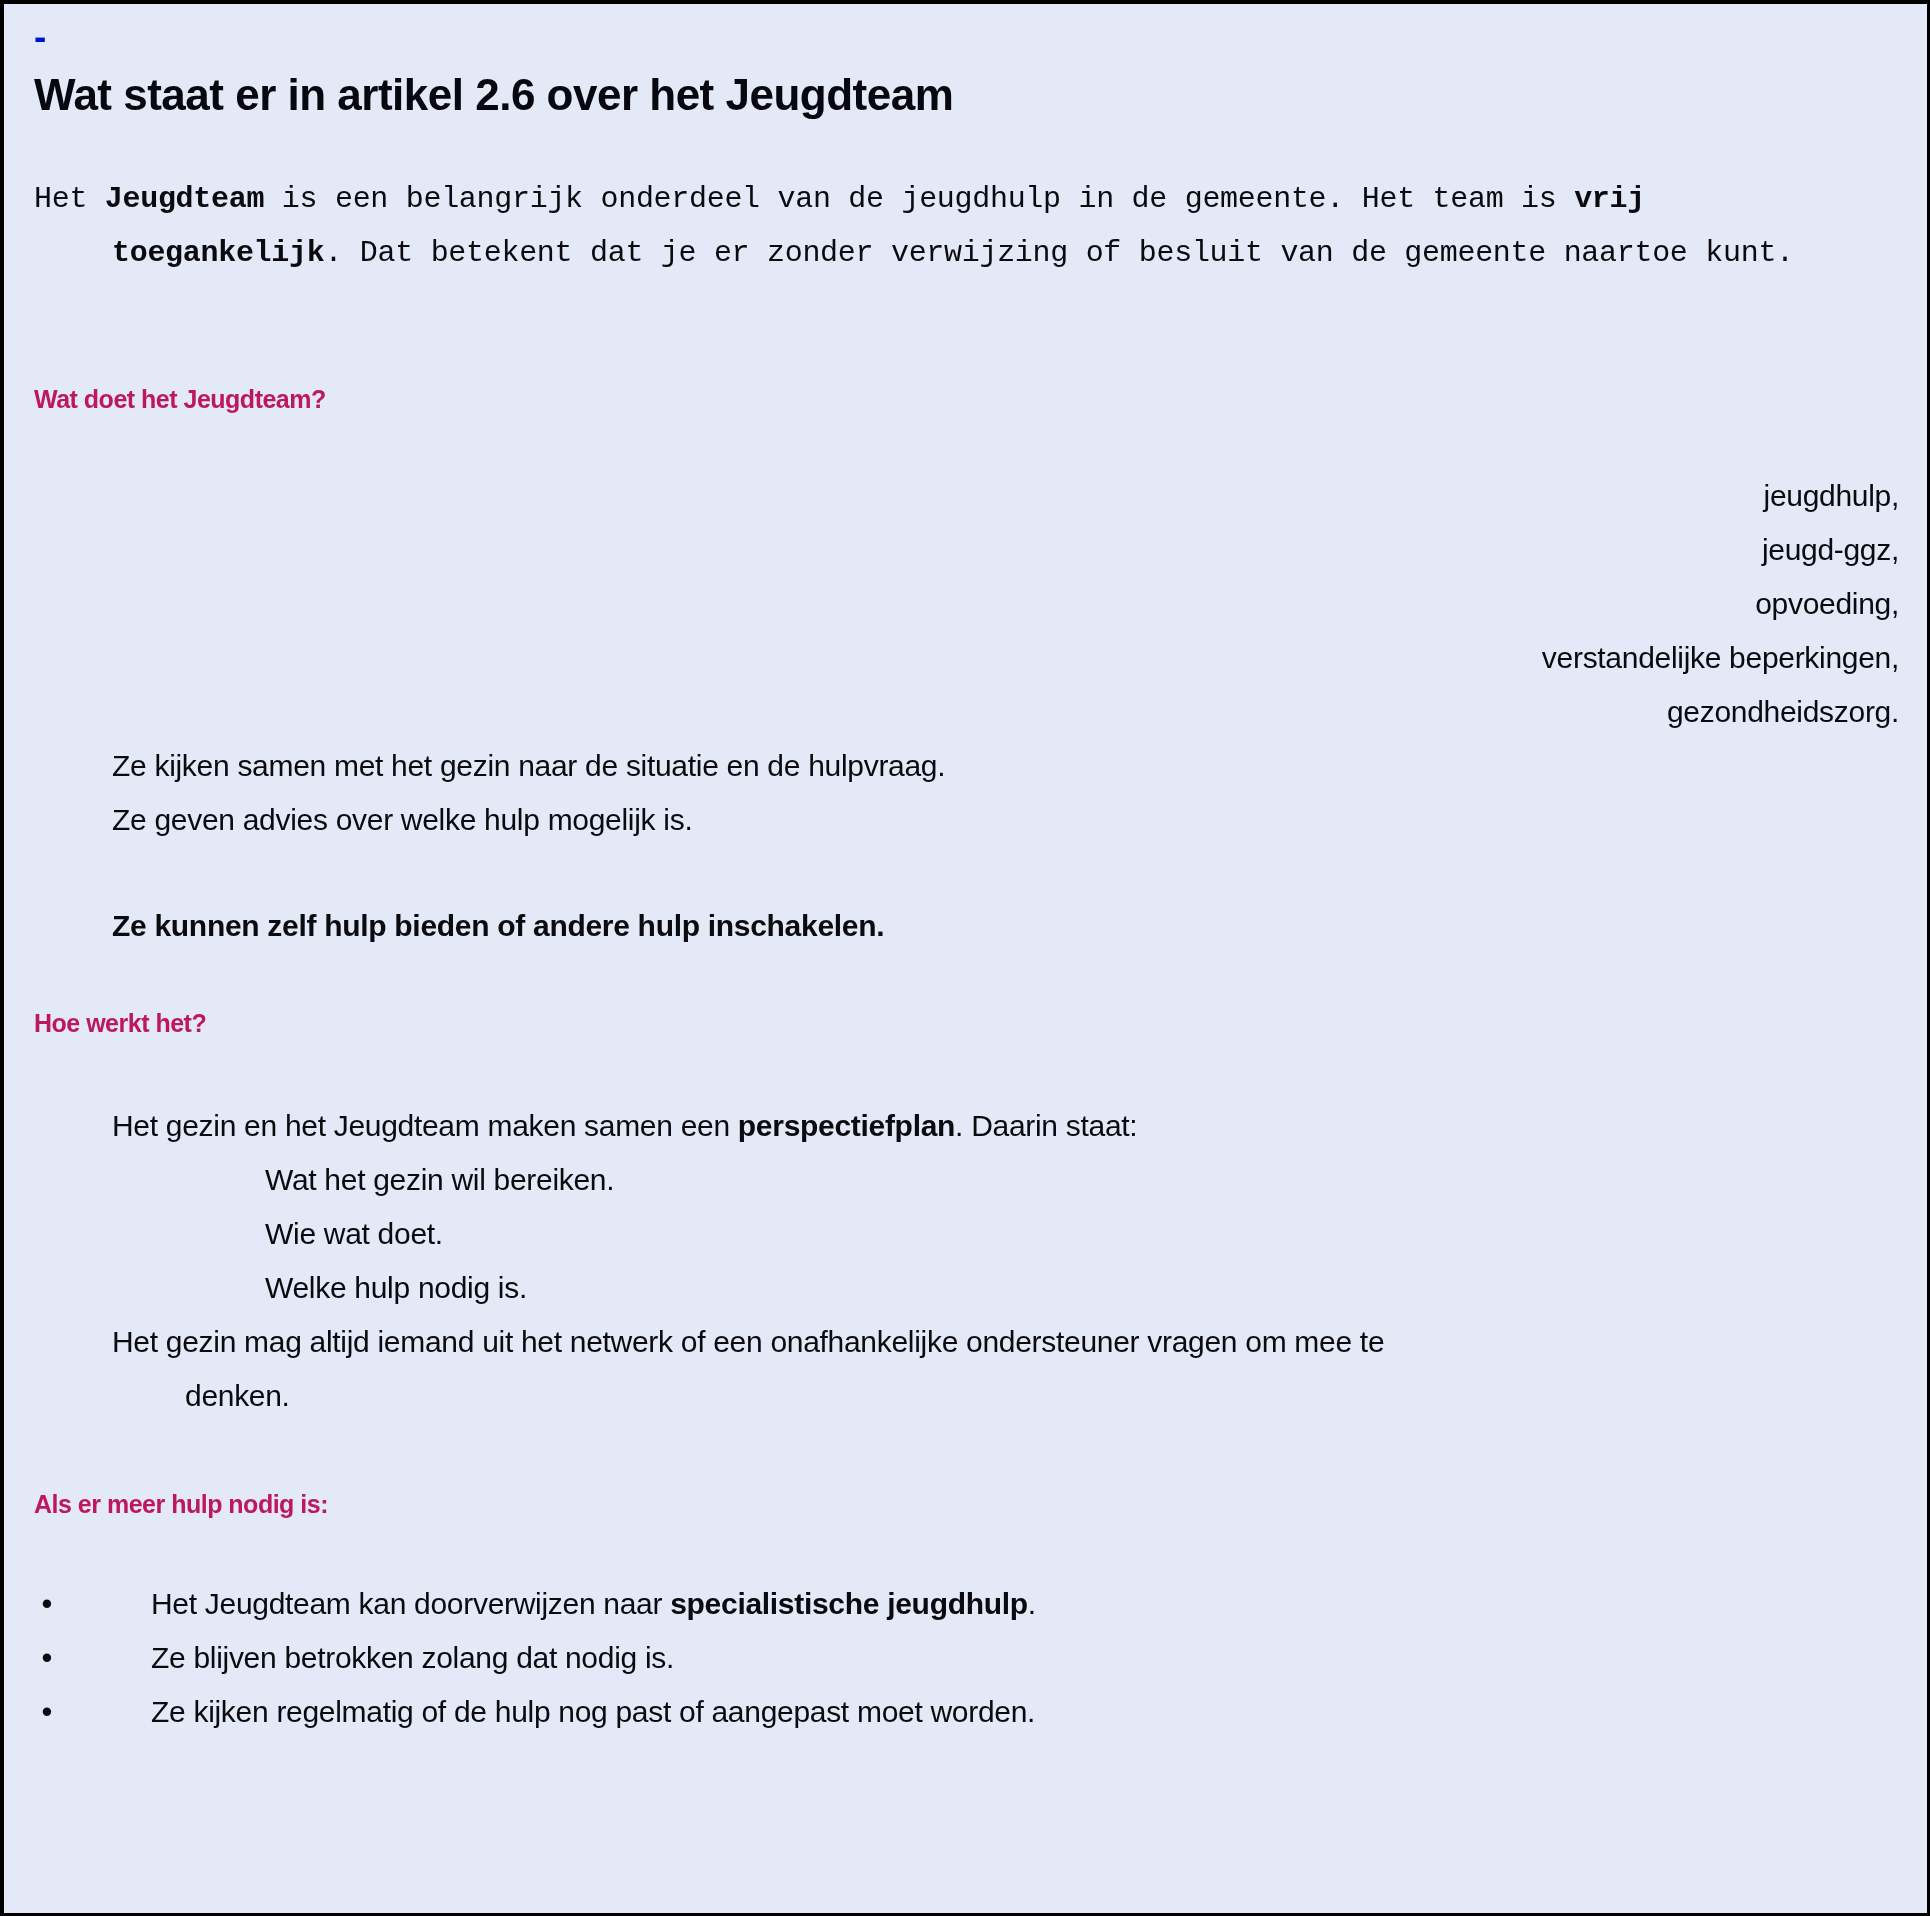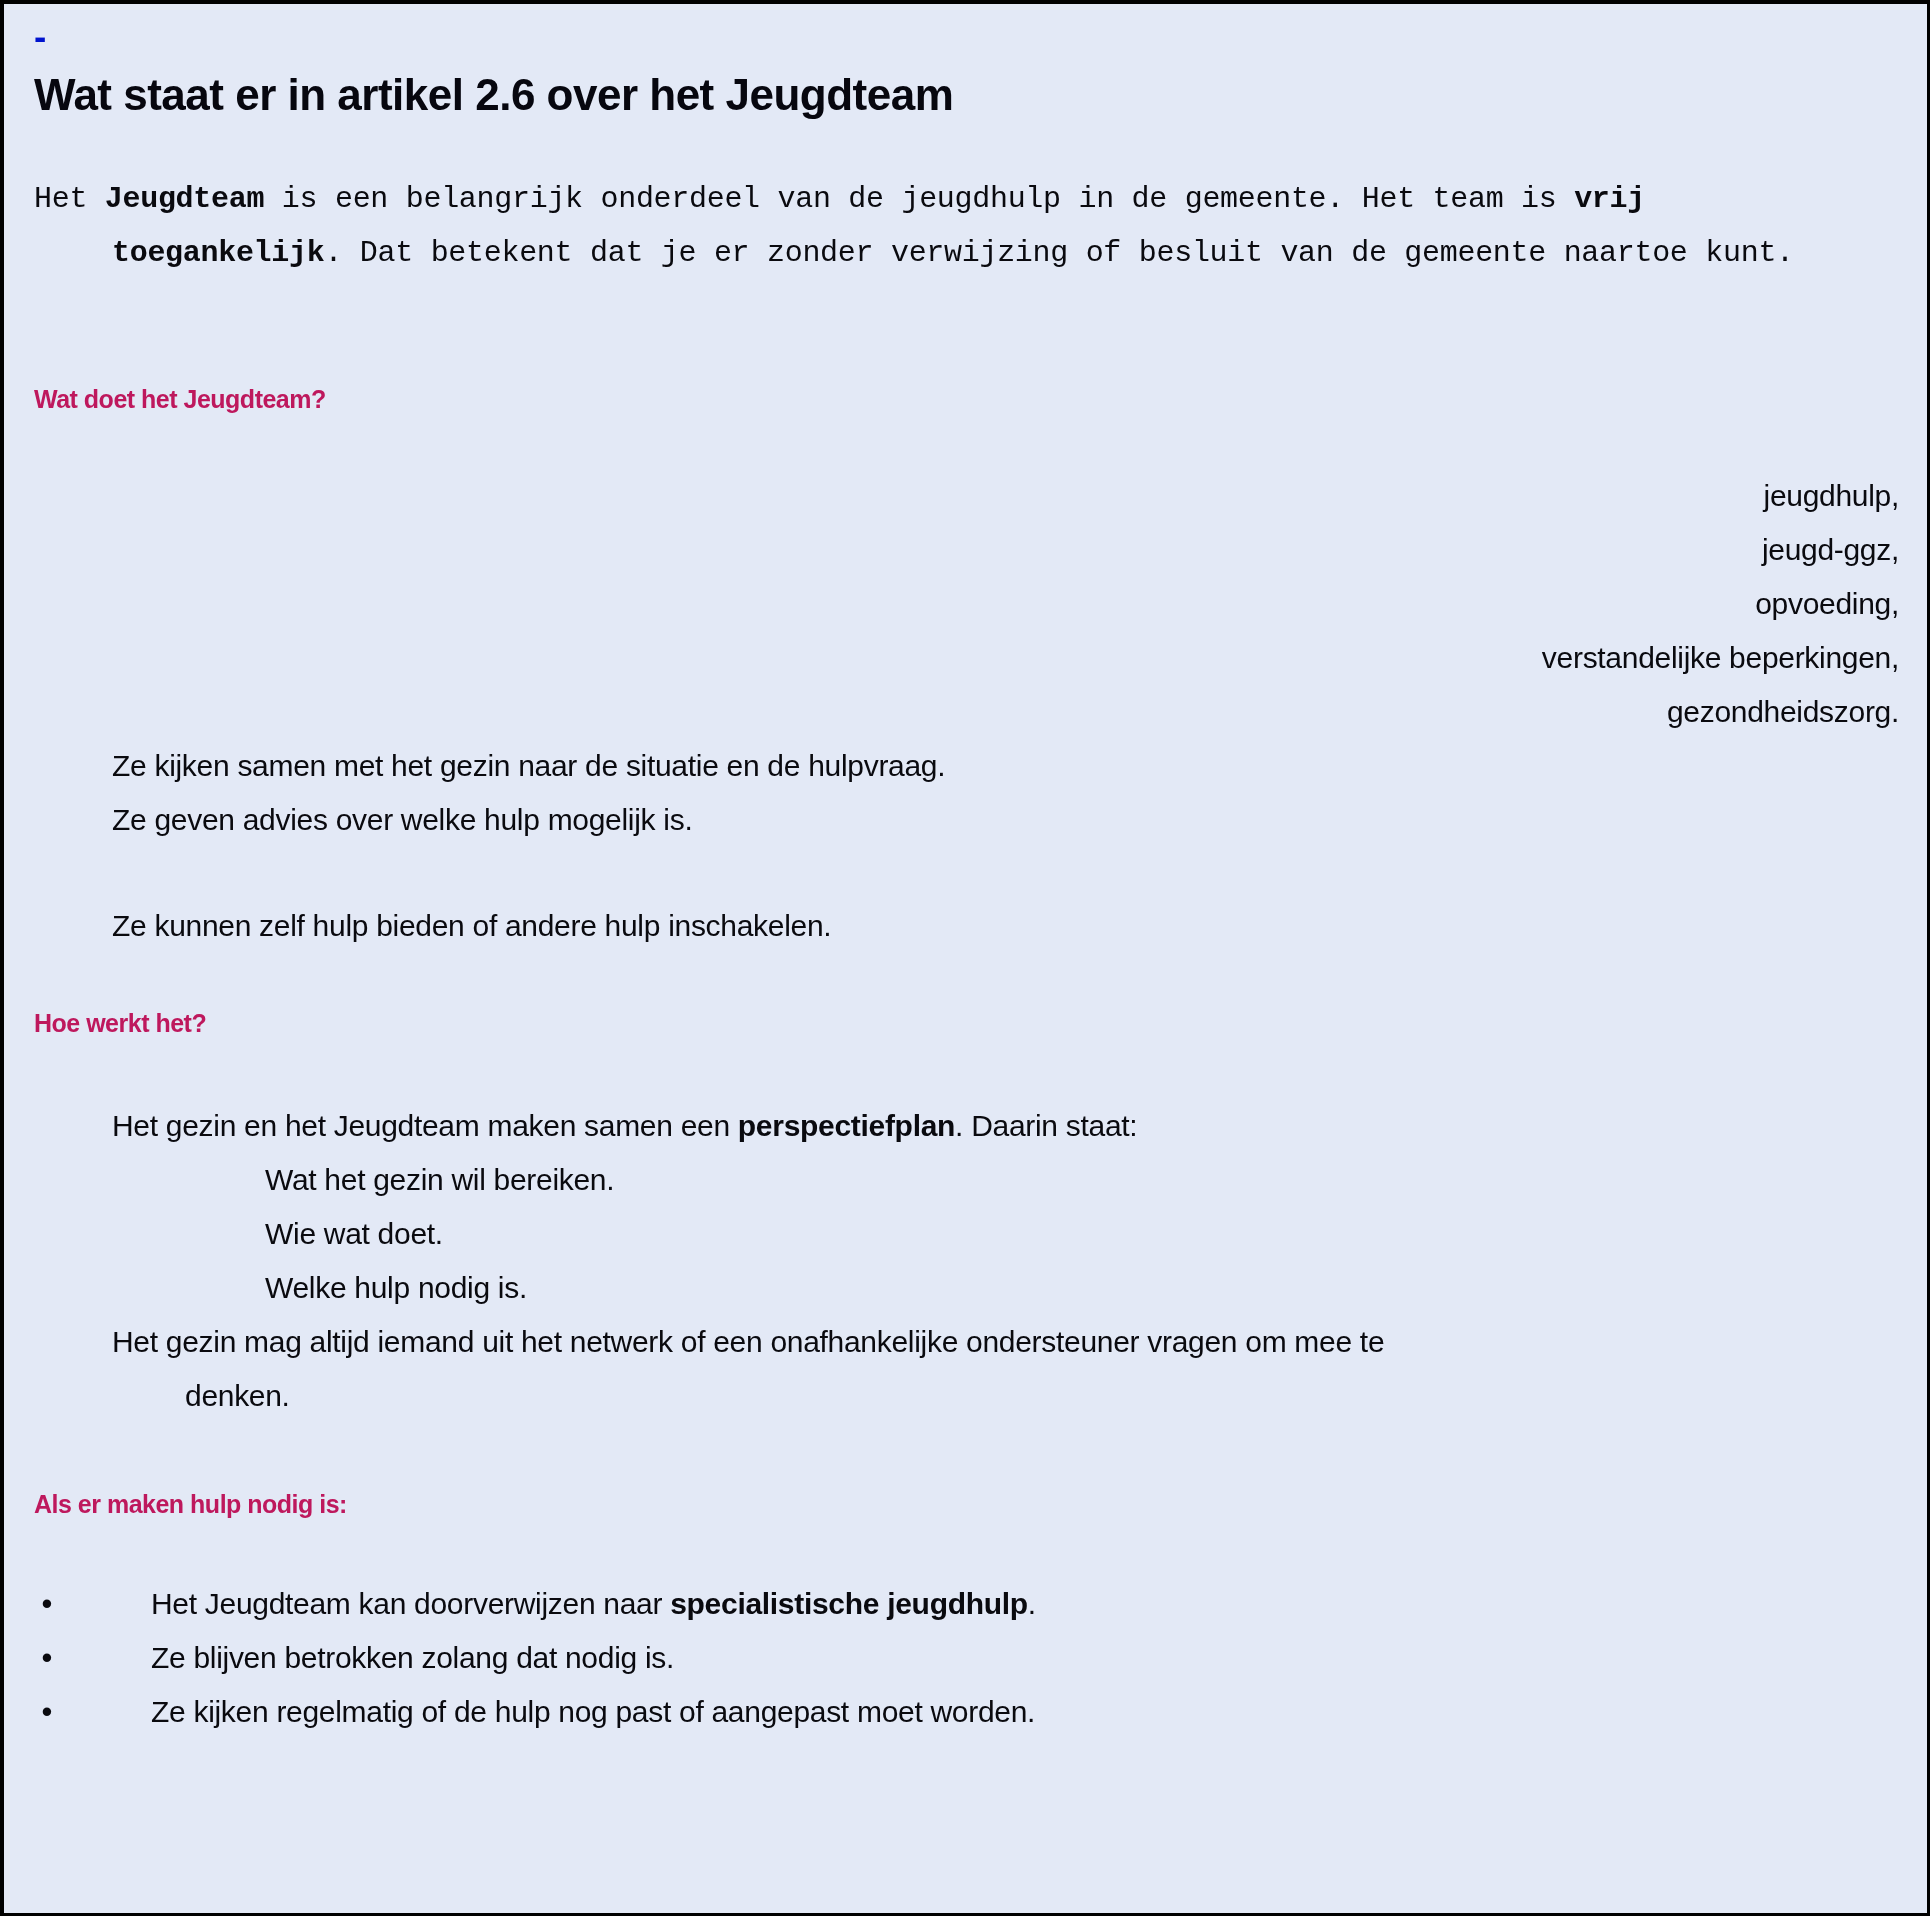--- a/index.html
+++ b/index.html
@@ -62,21 +62,21 @@
   }
 
   .p-lead { margin-top: 55px; padding-left: 78px; }
 
   .list-plain { list-style: none; }
   .list-expertise { margin-top: 48px; padding-left: 231px; text-align: right; }
   .list-plan { padding-left: 231px; }
   .list-plain li { line-height: 54px; }
 
   .p-ind { padding-left: 78px; }
-  .p-gap { margin-top: 52px; }
+  .p-gap { margin-top: 52px; font-weight: bold; }
 
   .p-plan { margin-top: 54px; padding-left: 78px; }
 
   .p-network {
     padding-left: 151px;
     text-indent: -73px;
   }
 
   .list-bullets {
     list-style: none;
@@ -126,21 +126,21 @@
   <p class="body-text p-plan"><span>Het gezin en het Jeugdteam maken samen een </span><b>perspectiefplan</b><span>. Daarin staat:</span></p>
 
   <ul class="body-text list-plain list-plan">
     <li>Wat het gezin wil bereiken.</li>
     <li>Wie wat doet.</li>
     <li>Welke hulp nodig is.</li>
   </ul>
 
   <p class="body-text p-network"><span>Het gezin mag altijd iemand uit het netwerk of een onafhankelijke ondersteuner vragen om mee te</span><br><span>denken.</span></p>
 
-  <h2 class="heading h-more">Als er maken hulp nodig is:</h2>
+  <h2 class="heading h-more">Als er meer hulp nodig is:</h2>
 
   <ul class="body-text list-bullets">
     <li>
       <span class="bullet-dot">•</span><span>Het Jeugdteam kan doorverwijzen naar </span><b>specialistische jeugdhulp</b><span>.</span>
     </li>
     <li>
       <span class="bullet-dot">•</span><span>Ze blijven betrokken zolang dat nodig is.</span><b></b><span></span>
     </li>
     <li>
       <span class="bullet-dot">•</span><span>Ze kijken regelmatig of de hulp nog past of aangepast moet worden.</span><b></b><span></span>

